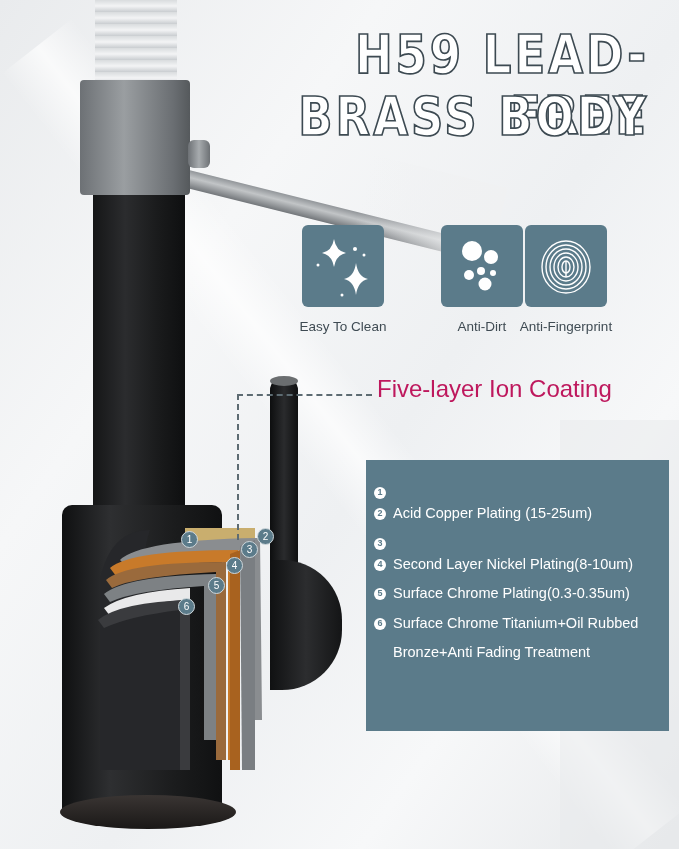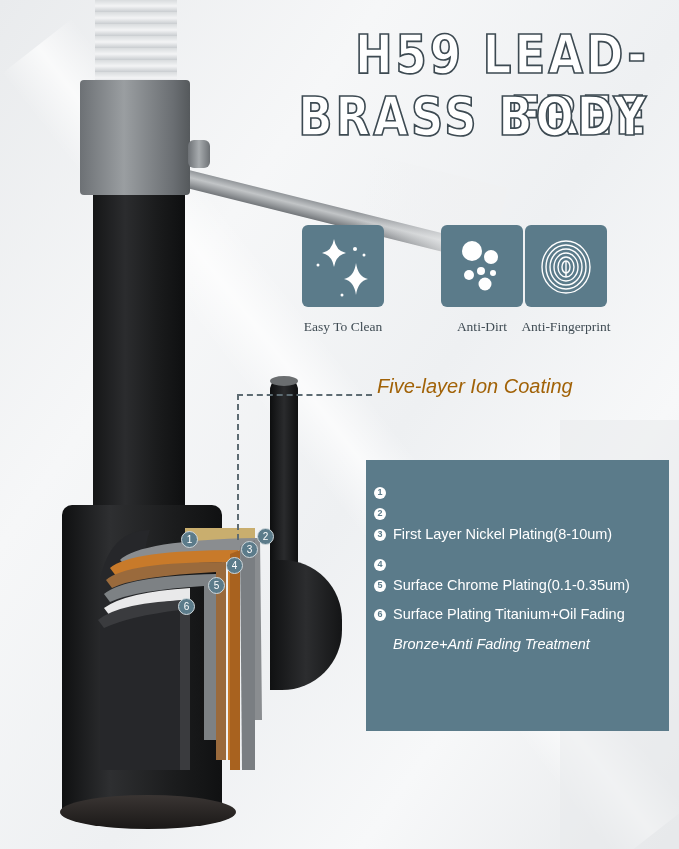--- a/index.html
+++ b/index.html
@@ -10,30 +10,30 @@
   .sheen { position:absolute; left:300px; top:-60px; width:90px; height:1000px; transform:rotate(-38deg);
     background: linear-gradient(90deg, rgba(255,255,255,0), rgba(255,255,255,0.7), rgba(255,255,255,0)); }
   .sheen2 { position:absolute; left:560px; top:420px; width:120px; height:600px; background:#e8eaec; opacity:.5; }
   .headline { position:absolute; right:30px; width:420px; text-align:right;
     font-family:"DejaVu Sans Condensed","DejaVu Sans", sans-serif; font-weight:bold;
     font-size:50px; letter-spacing:3px; color:#fff; line-height:58px;
     -webkit-text-stroke:1.6px #3d4a52; transform:scaleY(1.05); }
   .h1 { top:28px; } .h2 { top:88px; }
   .feature { position:absolute; top:225px; width:110px; text-align:center; }
   .feature .tile { width:82px; height:82px; margin:0 auto; border-radius:6px; background:#5b7b8a; position:relative; }
-  .feature .lbl { margin-top:12px; font-size:13.5px; color:#3f4b53; font-family:Liberation Serif, serif; }
-  .coating-title { position:absolute; left:377px; top:375px; font-size:20px; color:#a16207; font-family:"Liberation Sans", sans-serif;font-style:italic; }
+  .feature .lbl { margin-top:12px; font-size:13.5px; color:#3f4b53; font-family:Liberation Sans, sans-serif; }
+  .coating-title { position:absolute; left:377px; top:375px; font-size:24px; color:#be185d; font-family:"Liberation Sans", sans-serif; }
   .dash-h { position:absolute; left:237px; top:394px; width:135px; border-top:2px dashed #5d6b72; }
   .dash-v { position:absolute; left:237px; top:394px; height:146px; border-left:2px dashed #5d6b72; }
   .panel { position:absolute; left:366px; top:460px; width:303px; height:271px; background:#5b7b8a; }
   .panel ul { list-style:none; margin:0; padding:18px 0 0 8px; }
   .panel li { color:#fff; font-size:14.5px; line-height:29.5px; display:flex; font-family:"Liberation Sans", sans-serif; }
   .panel .num { display:inline-flex; width:12px; height:12px; border-radius:50%; background:#fff; color:#5b7b8a;
     font-size:9px; font-weight:bold; align-items:center; justify-content:center; margin:9px 7px 0 0; flex:none; }
-  .panel .cont { padding-left:19px;font-style:italic; }
+  .panel .cont { padding-left:19px; }
   
   .hose { position:absolute; left:95px; top:0; width:82px; height:90px;
     background: repeating-linear-gradient(180deg, #d9dcde 0, #f3f4f5 6px, #c9cdd0 12px); border-radius:0 0 6px 6px; }
   .collar { position:absolute; left:80px; top:80px; width:110px; height:115px;
     background: linear-gradient(90deg,#6d7175,#9a9ea1 40%,#6a6e72 85%,#55595c); border-radius:4px; }
   .arm { position:absolute; left:160px; top:163px; width:300px; height:18px; transform-origin:0 50%; transform:rotate(14deg);
     background: linear-gradient(180deg,#8c9094,#bfc2c4 40%,#6c7074); border-radius:9px; opacity:.95; }
   .arm-fade { position:absolute; left:360px; top:170px; width:140px; height:80px;
     background: linear-gradient(90deg, rgba(240,241,242,0), rgba(240,241,242,1)); transform:rotate(14deg); }
   .knob { position:absolute; left:188px; top:140px; width:22px; height:28px; border-radius:6px; background:linear-gradient(90deg,#6d7175,#a7abae,#6d7175); }
@@ -141,31 +141,32 @@
 <div class="dash-v"></div>
 <div class="coating-title">Five-layer Ion Coating</div>
 
 <div class="panel">
   <ul>
     <li>
         <span class="num">1</span>
       </li>
     <li>
         <span class="num">2</span>
+        <span>Acid Copper Plating (15-25um)</span>
       </li>
     <li>
         <span class="num">3</span>
-        <span>First Layer Nickel Plating(8-10um)</span>
       </li>
     <li>
         <span class="num">4</span>
+        <span>Second Layer Nickel Plating(8-10um)</span>
       </li>
     <li>
         <span class="num">5</span>
-        <span>Surface Chrome Plating(0.1-0.35um)</span>
+        <span>Surface Chrome Plating(0.3-0.35um)</span>
       </li>
     <li>
         <span class="num">6</span>
-        <span>Surface Plating Titanium+Oil Fading</span>
+        <span>Surface Chrome Titanium+Oil Rubbed</span>
       </li>
     <li class="cont">Bronze+Anti Fading Treatment</li>
   </ul>
 </div>
 
 </body></html>

